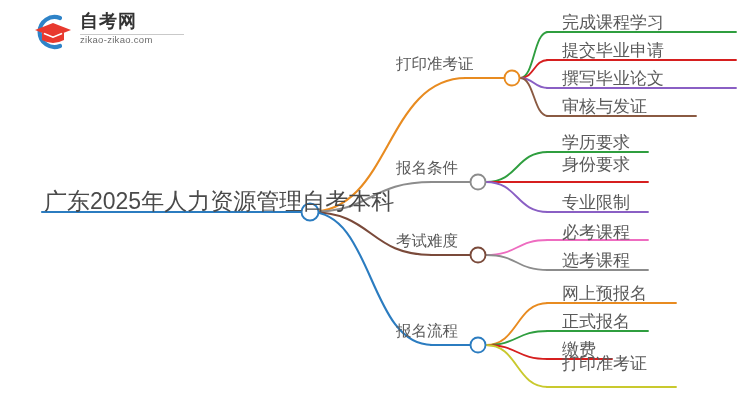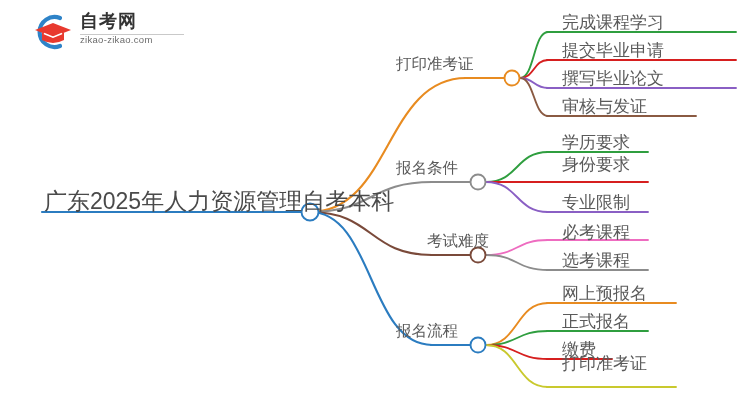--- a/index.html
+++ b/index.html
@@ -92,21 +92,21 @@
   <div id="labels">
       <div class="nd b1" style="left: 396px; top: 54px;">打印准考证</div>
       <div class="nd leaf" style="left: 562px; top: 11px;">完成课程学习</div>
       <div class="nd leaf" style="left: 562px; top: 39px;">提交毕业申请</div>
       <div class="nd leaf" style="left: 562px; top: 67px;">撰写毕业论文</div>
       <div class="nd leaf" style="left: 562px; top: 95px;">审核与发证</div>
       <div class="nd b1" style="left: 396px; top: 158px;">报名条件</div>
       <div class="nd leaf" style="left: 562px; top: 131px;">学历要求</div>
       <div class="nd leaf" style="left: 562px; top: 153px;">身份要求</div>
       <div class="nd leaf" style="left: 562px; top: 191px;">专业限制</div>
-      <div class="nd b1" style="left: 396px; top: 231px; margin-left: 31px;">考试难度</div>
+      <div class="nd b1" style="left: 396px; top: 231px;">考试难度</div>
       <div class="nd leaf" style="left: 562px; top: 221px;">必考课程</div>
       <div class="nd leaf" style="left: 562px; top: 249px;">选考课程</div>
       <div class="nd b1" style="left: 396px; top: 321px;">报名流程</div>
       <div class="nd leaf" style="left: 562px; top: 282px;">网上预报名</div>
       <div class="nd leaf" style="left: 562px; top: 310px;">正式报名</div>
       <div class="nd leaf" style="left: 562px; top: 338px;">缴费</div>
       <div class="nd leaf" style="left: 562px; top: 352px;">打印准考证</div>
       <div class="nd root" style="left: 44px; top: 186px;">广东2025年人力资源管理自考本科</div>
     </div>
 </div>

